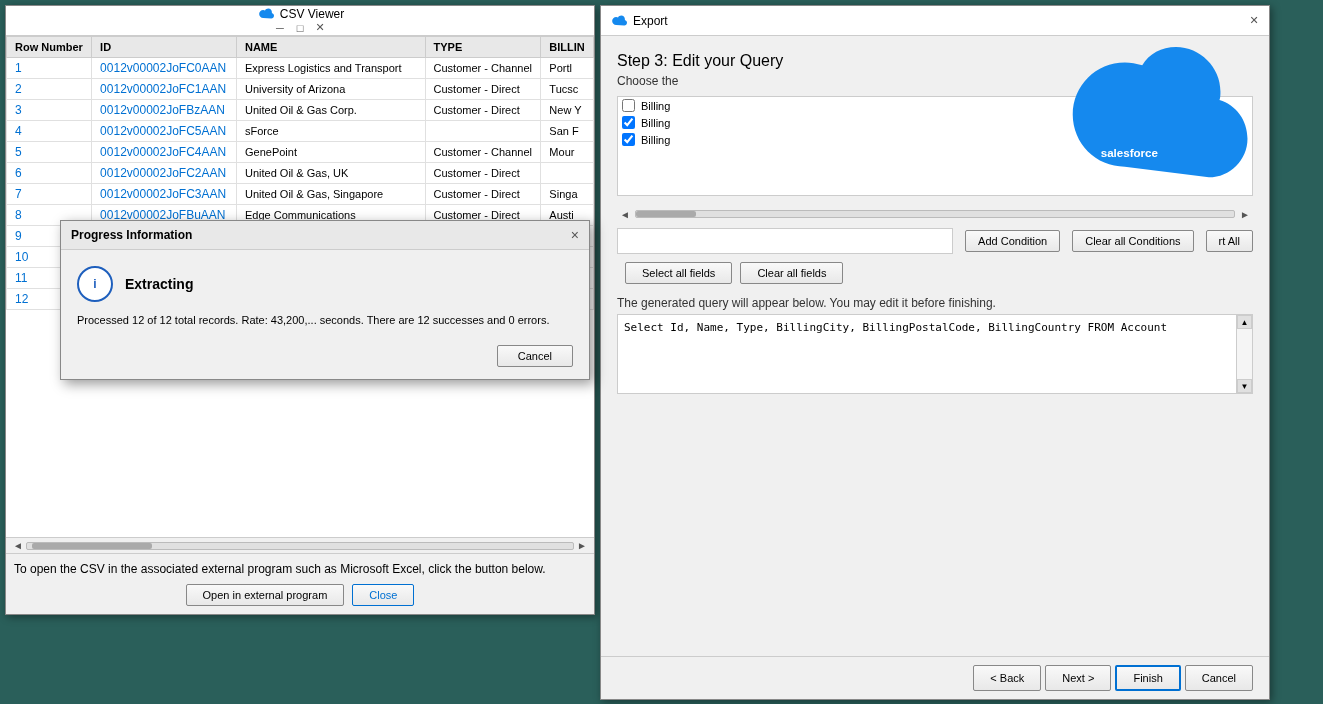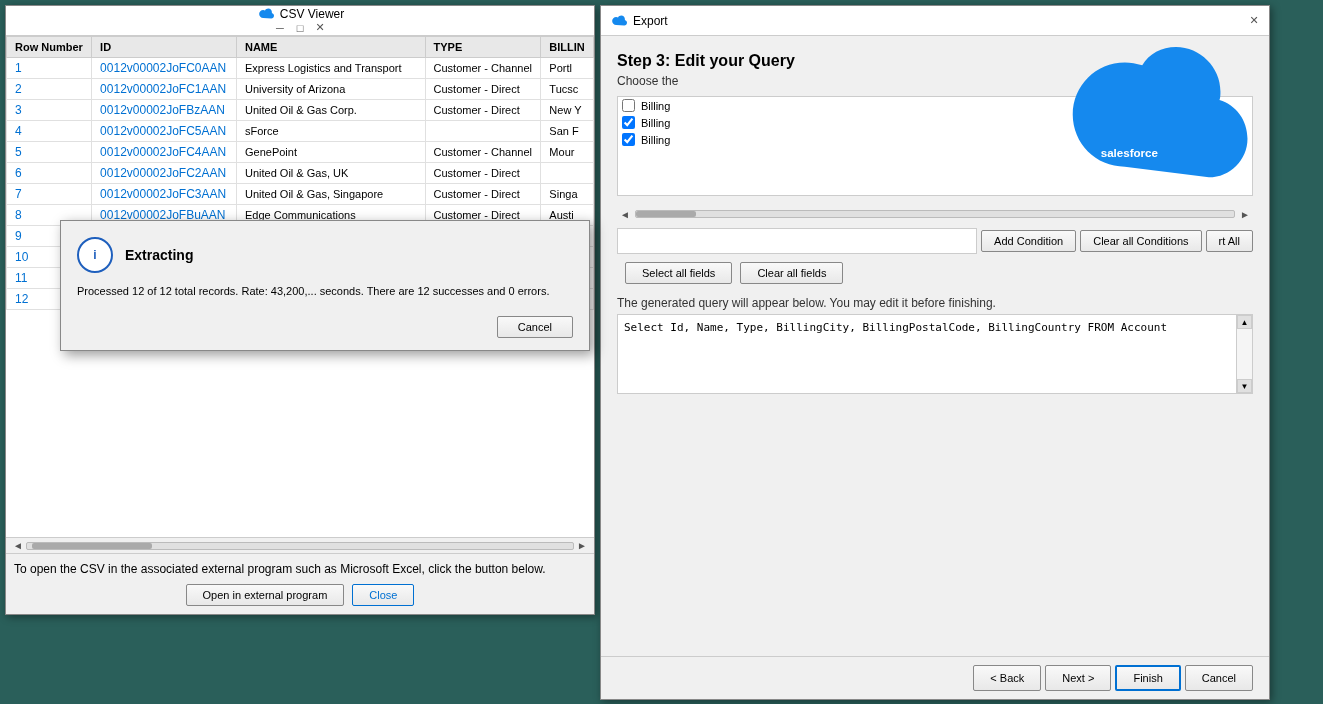--- a/index.html
+++ b/index.html
@@ -169,21 +169,21 @@
     .export-content {
       flex: 1;
       padding: 16px;
       overflow: auto;
       background: #f0f0f0;
       position: relative;
     }
 
     .step-title {
       font-size: 16px;
-      font-weight: bold;
+      font-weight: normal;
       color: #000;
       margin-bottom: 4px;
     }
     .step-subtitle {
       font-size: 12px;
       color: #333;
       margin-bottom: 16px;
     }
 
     
@@ -262,21 +262,21 @@
     .btn-finish {
       padding: 5px 16px;
       border: 2px solid #0070d2;
       background: linear-gradient(to bottom, #f9f9f9, #e8e8e8);
     }
     .btn-cancel-footer { padding: 5px 16px; }
 
     
     .conditions-row {
       display: flex;
-      gap: 4px;
+      gap: 12px;
       margin-bottom: 8px;
       align-items: center;
     }
     .conditions-input {
       flex: 1;
       height: 26px;
       border: 1px solid #ccc;
       padding: 2px 6px;
       font-size: 11px;
     }
@@ -620,20 +620,24 @@
 
   <div class="export-footer">
     <button class="btn btn-back">&lt; Back</button>
     <button class="btn btn-next">Next &gt;</button>
     <button class="btn btn-finish">Finish</button>
     <button class="btn btn-cancel-footer">Cancel</button>
   </div>
 </div>
 
 <div class="progress-dialog">
+  <div class="progress-titlebar">
+    <span class="progress-title-text">Progress Information</span>
+    <span class="progress-close">×</span>
+  </div>
   <div class="progress-body">
     <div class="progress-header-row">
       <div class="info-icon">
 
         <span>i</span>
       </div>
       <span class="extracting-label">Extracting</span>
     </div>
     <div class="progress-msg">Processed 12 of 12 total records. Rate: 43,200,... seconds.  There are 12 successes and 0 errors.</div>
   </div>

